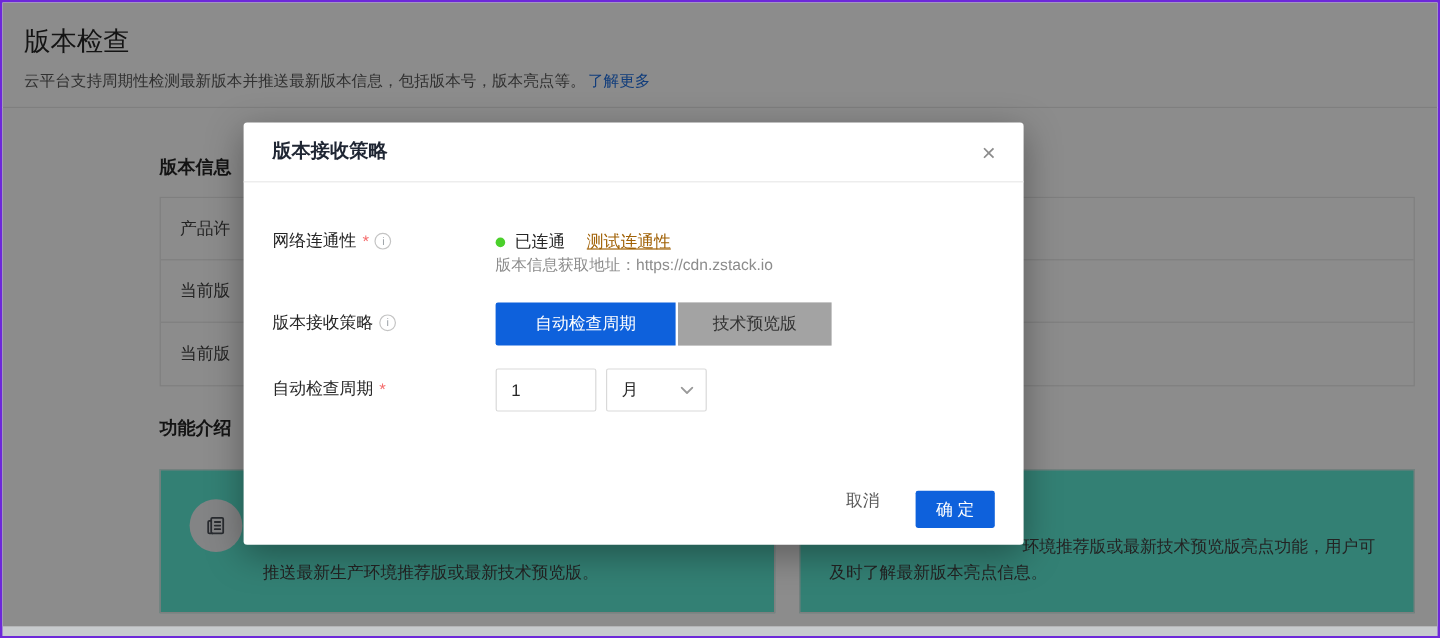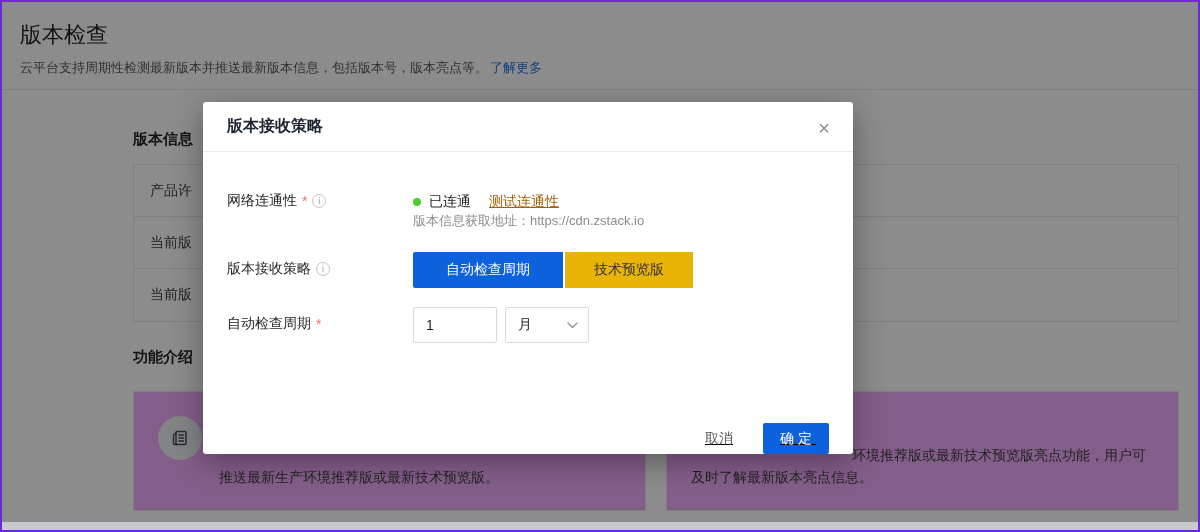--- a/index.html
+++ b/index.html
@@ -19,21 +19,21 @@
 
   .page-body { margin-left:131px; width:1046px; }
   .section-h { font-size:15px; font-weight:700; color:#262626; }
   .h-vi { margin-top:40px; }
   .info-table { margin-top:15px; border:1px solid #e8e8e8; background:#fff; }
   .info-row { height:52px; display:flex; align-items:center; padding-left:16px;
               font-size:14px; color:#404040; border-bottom:1px solid #e8e8e8; white-space:nowrap; overflow:hidden; }
   .info-row:last-child { border-bottom:none; }
   .h-fi { margin-top:26px; }
   .cards { margin-top:24px; display:flex; gap:20px; }
-  .card { flex:1; height:120px; border:1px solid #e8e8e8; background:#f0abfc; padding:24px; overflow:hidden; }
+  .card { flex:1; height:120px; border:1px solid #e8e8e8; background:#5eead4; padding:24px; overflow:hidden; }
   .card1 { display:flex; align-items:flex-start; }
   .icon-circle { width:44px; height:44px; border-radius:50%; background:#eef0f2; flex:none;
                  display:flex; align-items:center; justify-content:center; }
   .card-text { font-size:14px; color:#404040; }
   .card1 .card-text { margin:51px 0 0 17px; line-height:20px; }
   .card2 .card-text { margin-top:28px; line-height:22px; text-indent:161px; }
 
   
   .overlay { position:absolute; left:0; top:0; width:1196px; height:520px;
              background:rgba(0,0,0,0.45); z-index:5; }
@@ -52,27 +52,27 @@
   .req { color:#f56c6c; font-size:14px; }
   .info-i { width:14px; height:14px; border:1px solid #c4c4c4; border-radius:50%; font-size:9px;
             color:#9aa0a6; display:inline-flex; align-items:center; justify-content:center; font-style:normal; }
   .conn-line { display:flex; align-items:center; font-size:14px; color:#262626; height:20px; }
   .dot { width:8px; height:8px; border-radius:50%; background:#4bd02b; margin-right:8px; }
   .test-link { color:#a16207; margin-left:18px; cursor:pointer;text-decoration:underline; }
   .addr { font-size:13px; color:#8c8c8c; }
   .seg { display:flex; gap:2px; }
   .seg-btn { height:36px; font-size:14px; display:flex; align-items:center; justify-content:center; cursor:pointer; }
   .seg-active { width:150px; background:#0e61dc; color:#fff; border-radius:2px 0 0 2px; }
-  .seg-plain { width:128px; background:#eab308; color:#333; }
+  .seg-plain { width:128px; background:#a3a3a3; color:#333; }
   .num-input { width:84px; height:36px; border:1px solid #d9d9d9; border-radius:2px; padding-left:12px;
                font-size:14px; color:#262626; font-family:inherit; outline:none; }
   .select-box { width:84px; height:36px; margin-left:8px; border:1px solid #d9d9d9; border-radius:2px;
                 display:flex; align-items:center; justify-content:space-between; padding:0 10px 0 12px;
                 font-size:14px; color:#262626; cursor:pointer; background:#fff; }
-  .modal-footer { position:absolute; right:24px; bottom:0; display:flex; align-items:center; gap:30px;text-decoration:underline; }
+  .modal-footer { position:absolute; right:24px; bottom:14px; display:flex; align-items:flex-start; gap:30px; }
   .btn-cancel { font-size:14px; color:#595959; cursor:pointer; }
   .btn-confirm { width:66px; height:31px; background:#0e61dc; color:#fff; font-size:14px; border-radius:2px;
                  display:flex; align-items:center; justify-content:center; letter-spacing:4px; text-indent:4px; cursor:pointer; }
 </style>
 </head>
 <body>
 
 <div class="screen">
 
   <div class="app">

